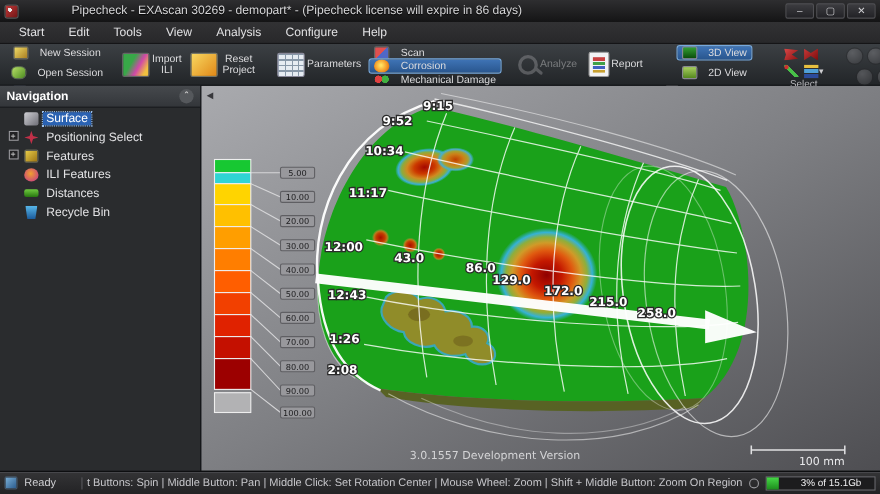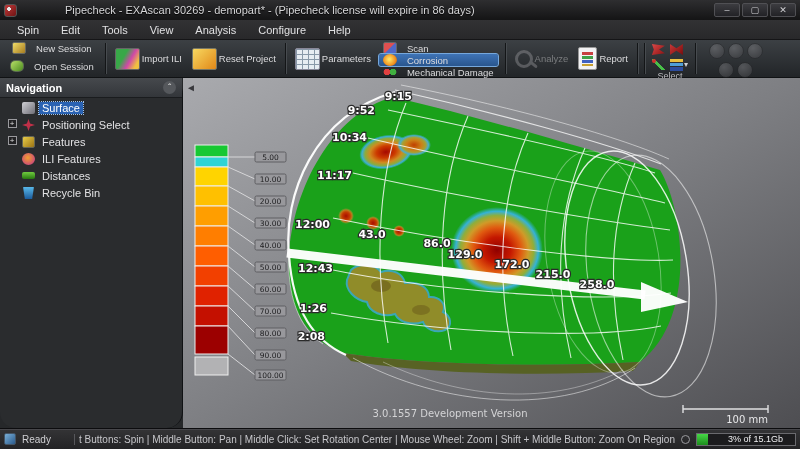--- a/index.html
+++ b/index.html
@@ -80,21 +80,21 @@
   .dd { font-size:8px; color:#cfcfd2; }
   .ea-grid { display:flex; flex-wrap:wrap; width:66px; gap:3px; justify-content:center; }
   .i-circle { width:16px; height:16px; border-radius:50%;
     background:radial-gradient(circle at 35% 30%,#909098,#46464e); border:1px solid #26262c; }
 
   
   .main { position:absolute; top:78px; left:0; width:800px; height:350px; display:flex; }
 
   
   .nav { width:183px; height:350px; background:#2a2c2e; border-right:1px solid #101214;
-    display:flex; flex-direction:column;border-radius:16px; }
+    display:flex; flex-direction:column; }
   .nav-header { height:20px; background:linear-gradient(#46494d,#33363a);
     border-bottom:1px solid #1a1c1e; color:#fff; font-size:11px; font-weight:bold;
     display:flex; align-items:center; padding:0 6px; }
   .nav-header span.t { flex:1; }
   .nav-collapse { width:13px; height:13px; border-radius:50%; background:#55585c; color:#ddd;
     font-size:9px; line-height:12px; text-align:center; }
   .tree { padding:4px 0 0 6px; }
   .tree-row { display:flex; align-items:flex-start; height:17px; gap:4px; color:#e2e2e4; font-size:11px; }
   .tree-indent { width:12px; flex:none; display:flex; justify-content:center; }
   .exp { width:9px; height:9px; border:1px solid #9a9a9e; background:#222224; color:#ddd;
@@ -139,21 +139,21 @@
     <div class="app-icon"></div>
     <div class="title-text">Pipecheck - EXAscan 30269 - demopart* - (Pipecheck license will expire in 86 days)</div>
     <div class="win-controls">
       <div class="win-btn">–</div>
       <div class="win-btn">▢</div>
       <div class="win-btn">✕</div>
     </div>
   </div>
 
   <div class="menubar">
-    <div class="menu-item">Spin</div>
+    <div class="menu-item">Start</div>
     <div class="menu-item">Edit</div>
     <div class="menu-item">Tools</div>
     <div class="menu-item">View</div>
     <div class="menu-item">Analysis</div>
     <div class="menu-item">Configure</div>
     <div class="menu-item">Help</div>
   </div>
 
   <div class="toolbar">
     <div class="tb-group tb-col">
@@ -207,20 +207,34 @@
       <div class="tb-big disabled">
         <span class="ic i-analyze"></span>
         <span>Analyze</span>
       </div>
       <div class="tb-big">
         <span class="ic i-report"></span>
         <span>Report</span>
       </div>
     </div>
     <div class="tb-sep"></div>
+    <div class="tb-group tb-col">
+      <div class="tb-row hl">
+        <span class="ic s14 i-3d"></span>
+        <span>3D View</span>
+      </div>
+      <div class="tb-row">
+        <span class="ic s14 i-2d"></span>
+        <span>2D View</span>
+      </div>
+      <div class="tb-row">
+        <span class="ic s14 i-comb"></span>
+        <span>Combined View</span>
+      </div>
+    </div>
     <div class="tb-sep"></div>
     <div class="tb-capgroup">
       <div class="sel-grid">
         <span class="i-flagA"></span>
         <span class="i-flagB"></span>
         <span class="i-line"></span>
         <span style="display:flex;align-items:center;gap:1px;">
           <span class="i-layers"></span>
           <span class="dd">▾</span>
         </span>

